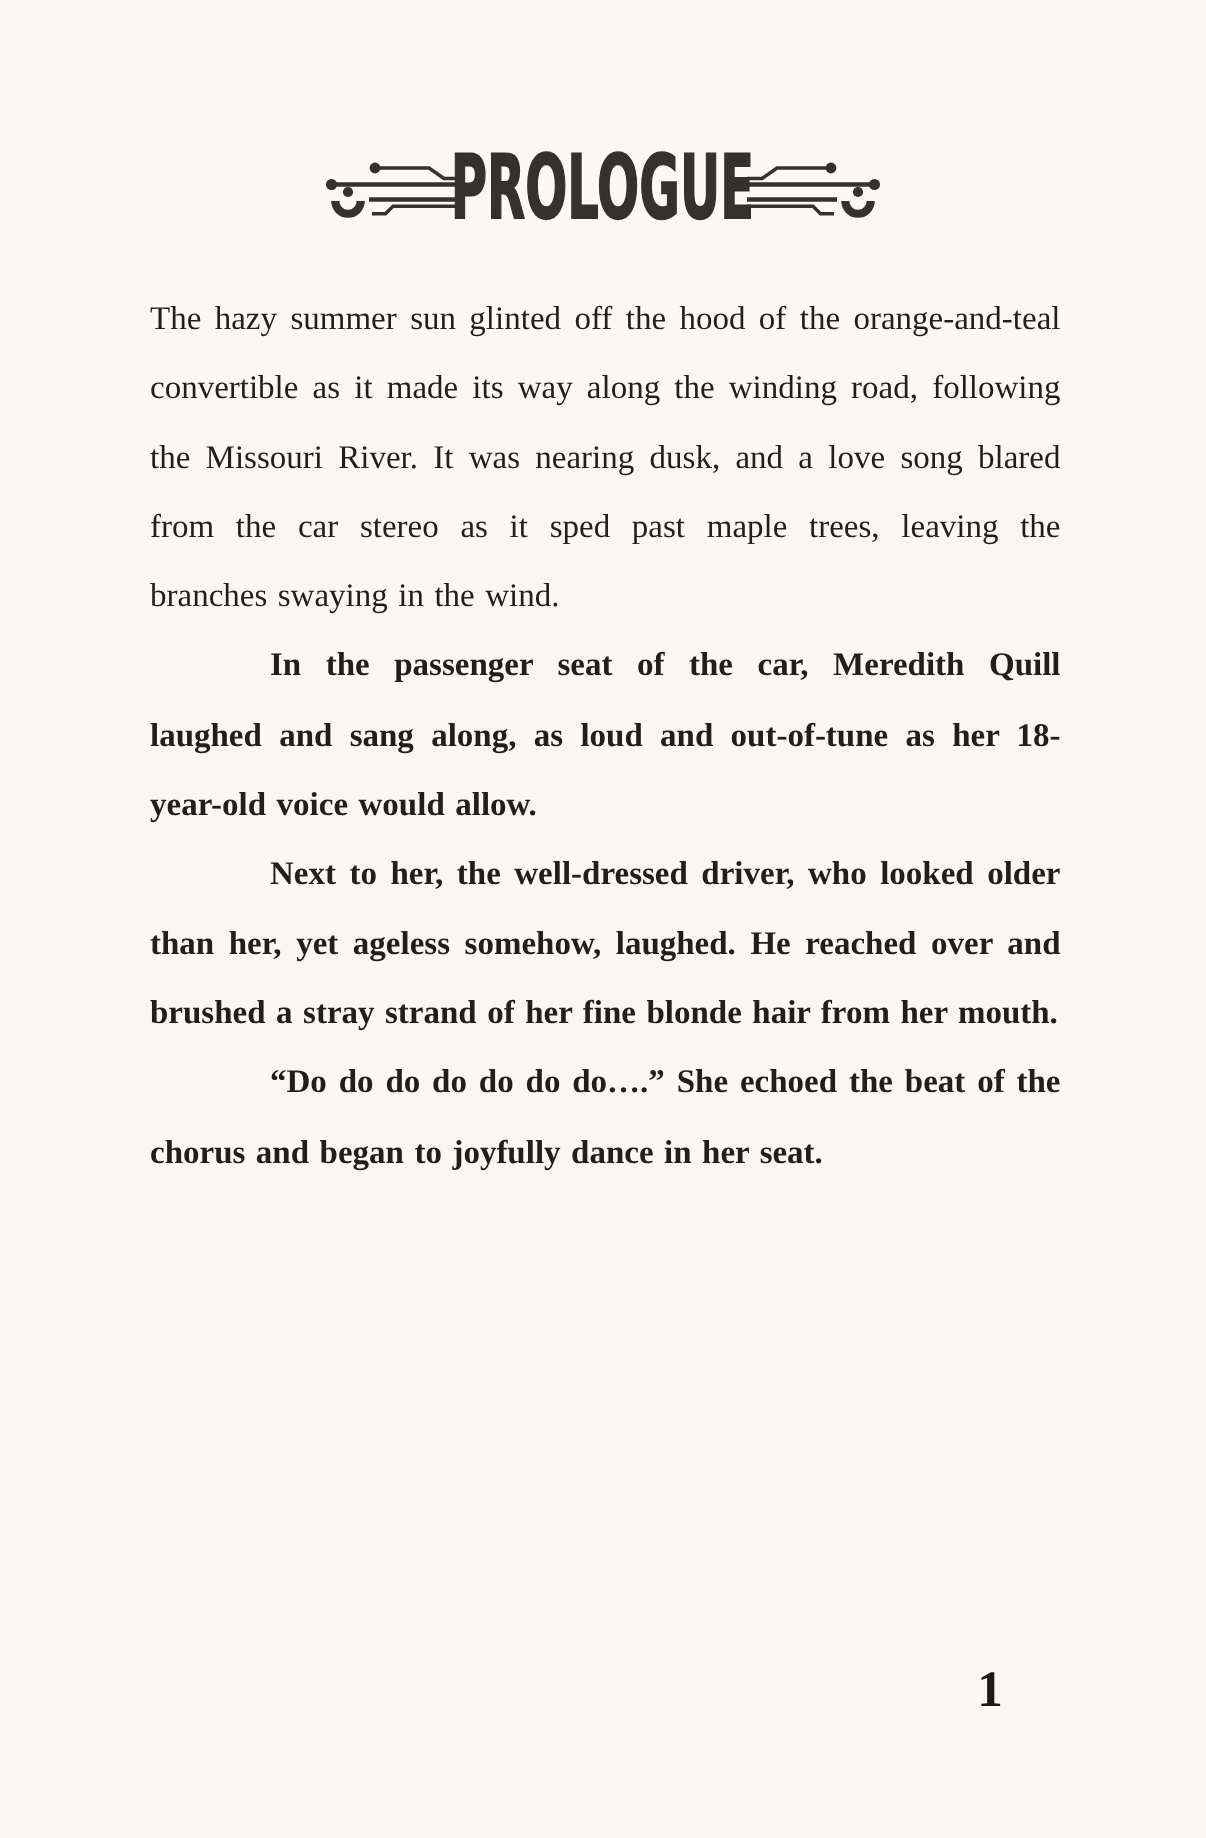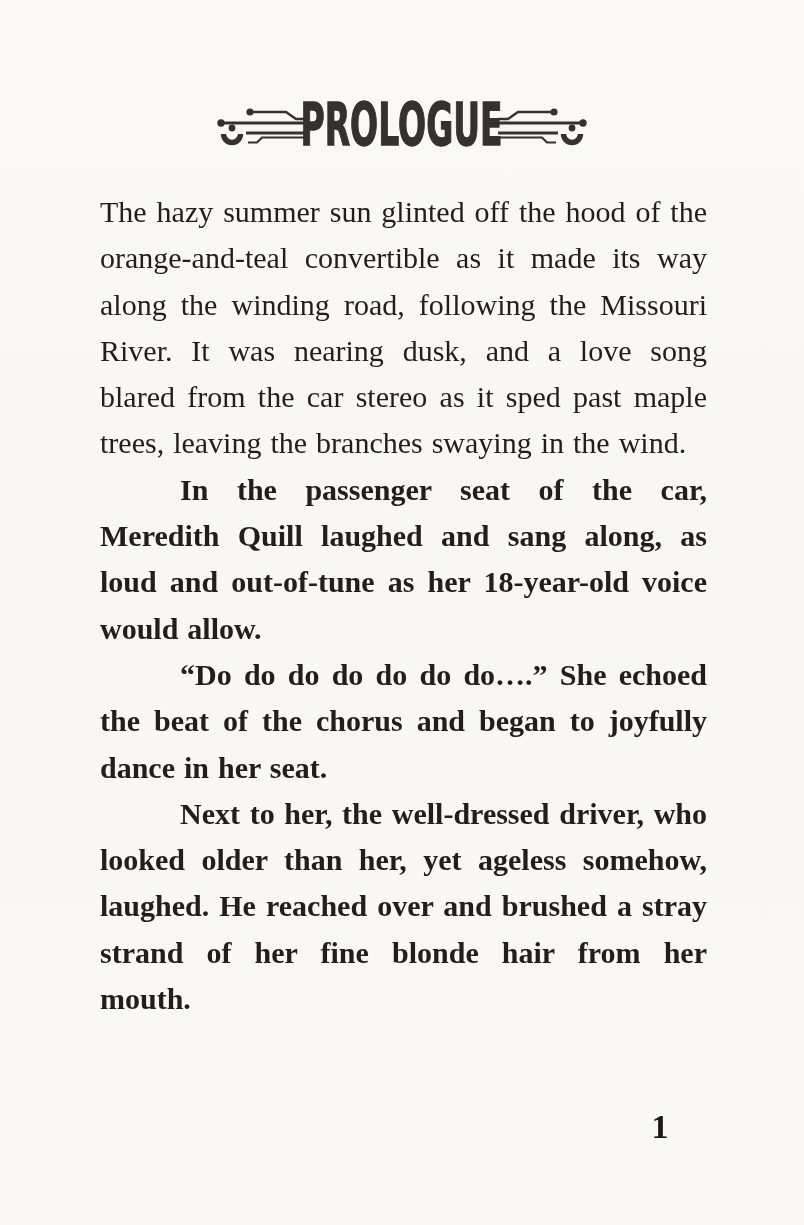--- a/index.html
+++ b/index.html
@@ -61,21 +61,21 @@
     transform-origin: 50% 50%;
     letter-spacing: 0px;
     user-select: none;
   }
 
   .body-text {
     position: absolute;
     top: 189px;
     left: 100px;
     width: 607px;
-    font-size: 30px;
+    font-size: 22px;
     line-height: 46.3px;
     color: #211e1c;
     text-align: justify;
     word-spacing: 1.5px;
   }
   .body-text p {
     margin: 0;
     padding: 0;
   }
   .body-text p.indented {
@@ -128,19 +128,19 @@
       <path d="M13.5 35 A 8.5 8.5 0 0 0 30.5 35" stroke-width="5.4"></path>
       <path d="M36 34 H96" stroke-width="2.9"></path>
       <path d="M38 43.5 h9 l5 -5 H96" stroke-width="2.2"></path>
     </g>
   </svg>
 </header>
 
 <main class="body-text">
   <p>The hazy summer sun glinted off the hood of the orange-and-teal convertible as it made its way along the winding road, following the Missouri River. It was nearing dusk, and a love song blared from the car stereo as it sped past maple trees, leaving the branches swaying in the wind.</p>
   <p class="indented">In the passenger seat of the car, Meredith Quill laughed and sang along, as loud and out-of-tune as her 18-year-old voice would allow.</p>
+  <p class="indented">Next to her, the well-dressed driver, who looked older than her, yet ageless somehow, laughed. He reached over and brushed a stray strand of her fine blonde hair from her mouth.</p>
   <p class="indented">“Do do do do do do do….” She echoed the beat of the chorus and began to joyfully dance in her seat.</p>
-  <p class="indented">Next to her, the well-dressed driver, who looked older than her, yet ageless somehow, laughed. He reached over and brushed a stray strand of her fine blonde hair from her mouth.</p>
 </main>
 
 <footer>
   <span class="page-number">1</span>
 </footer>
 
 </body></html>

